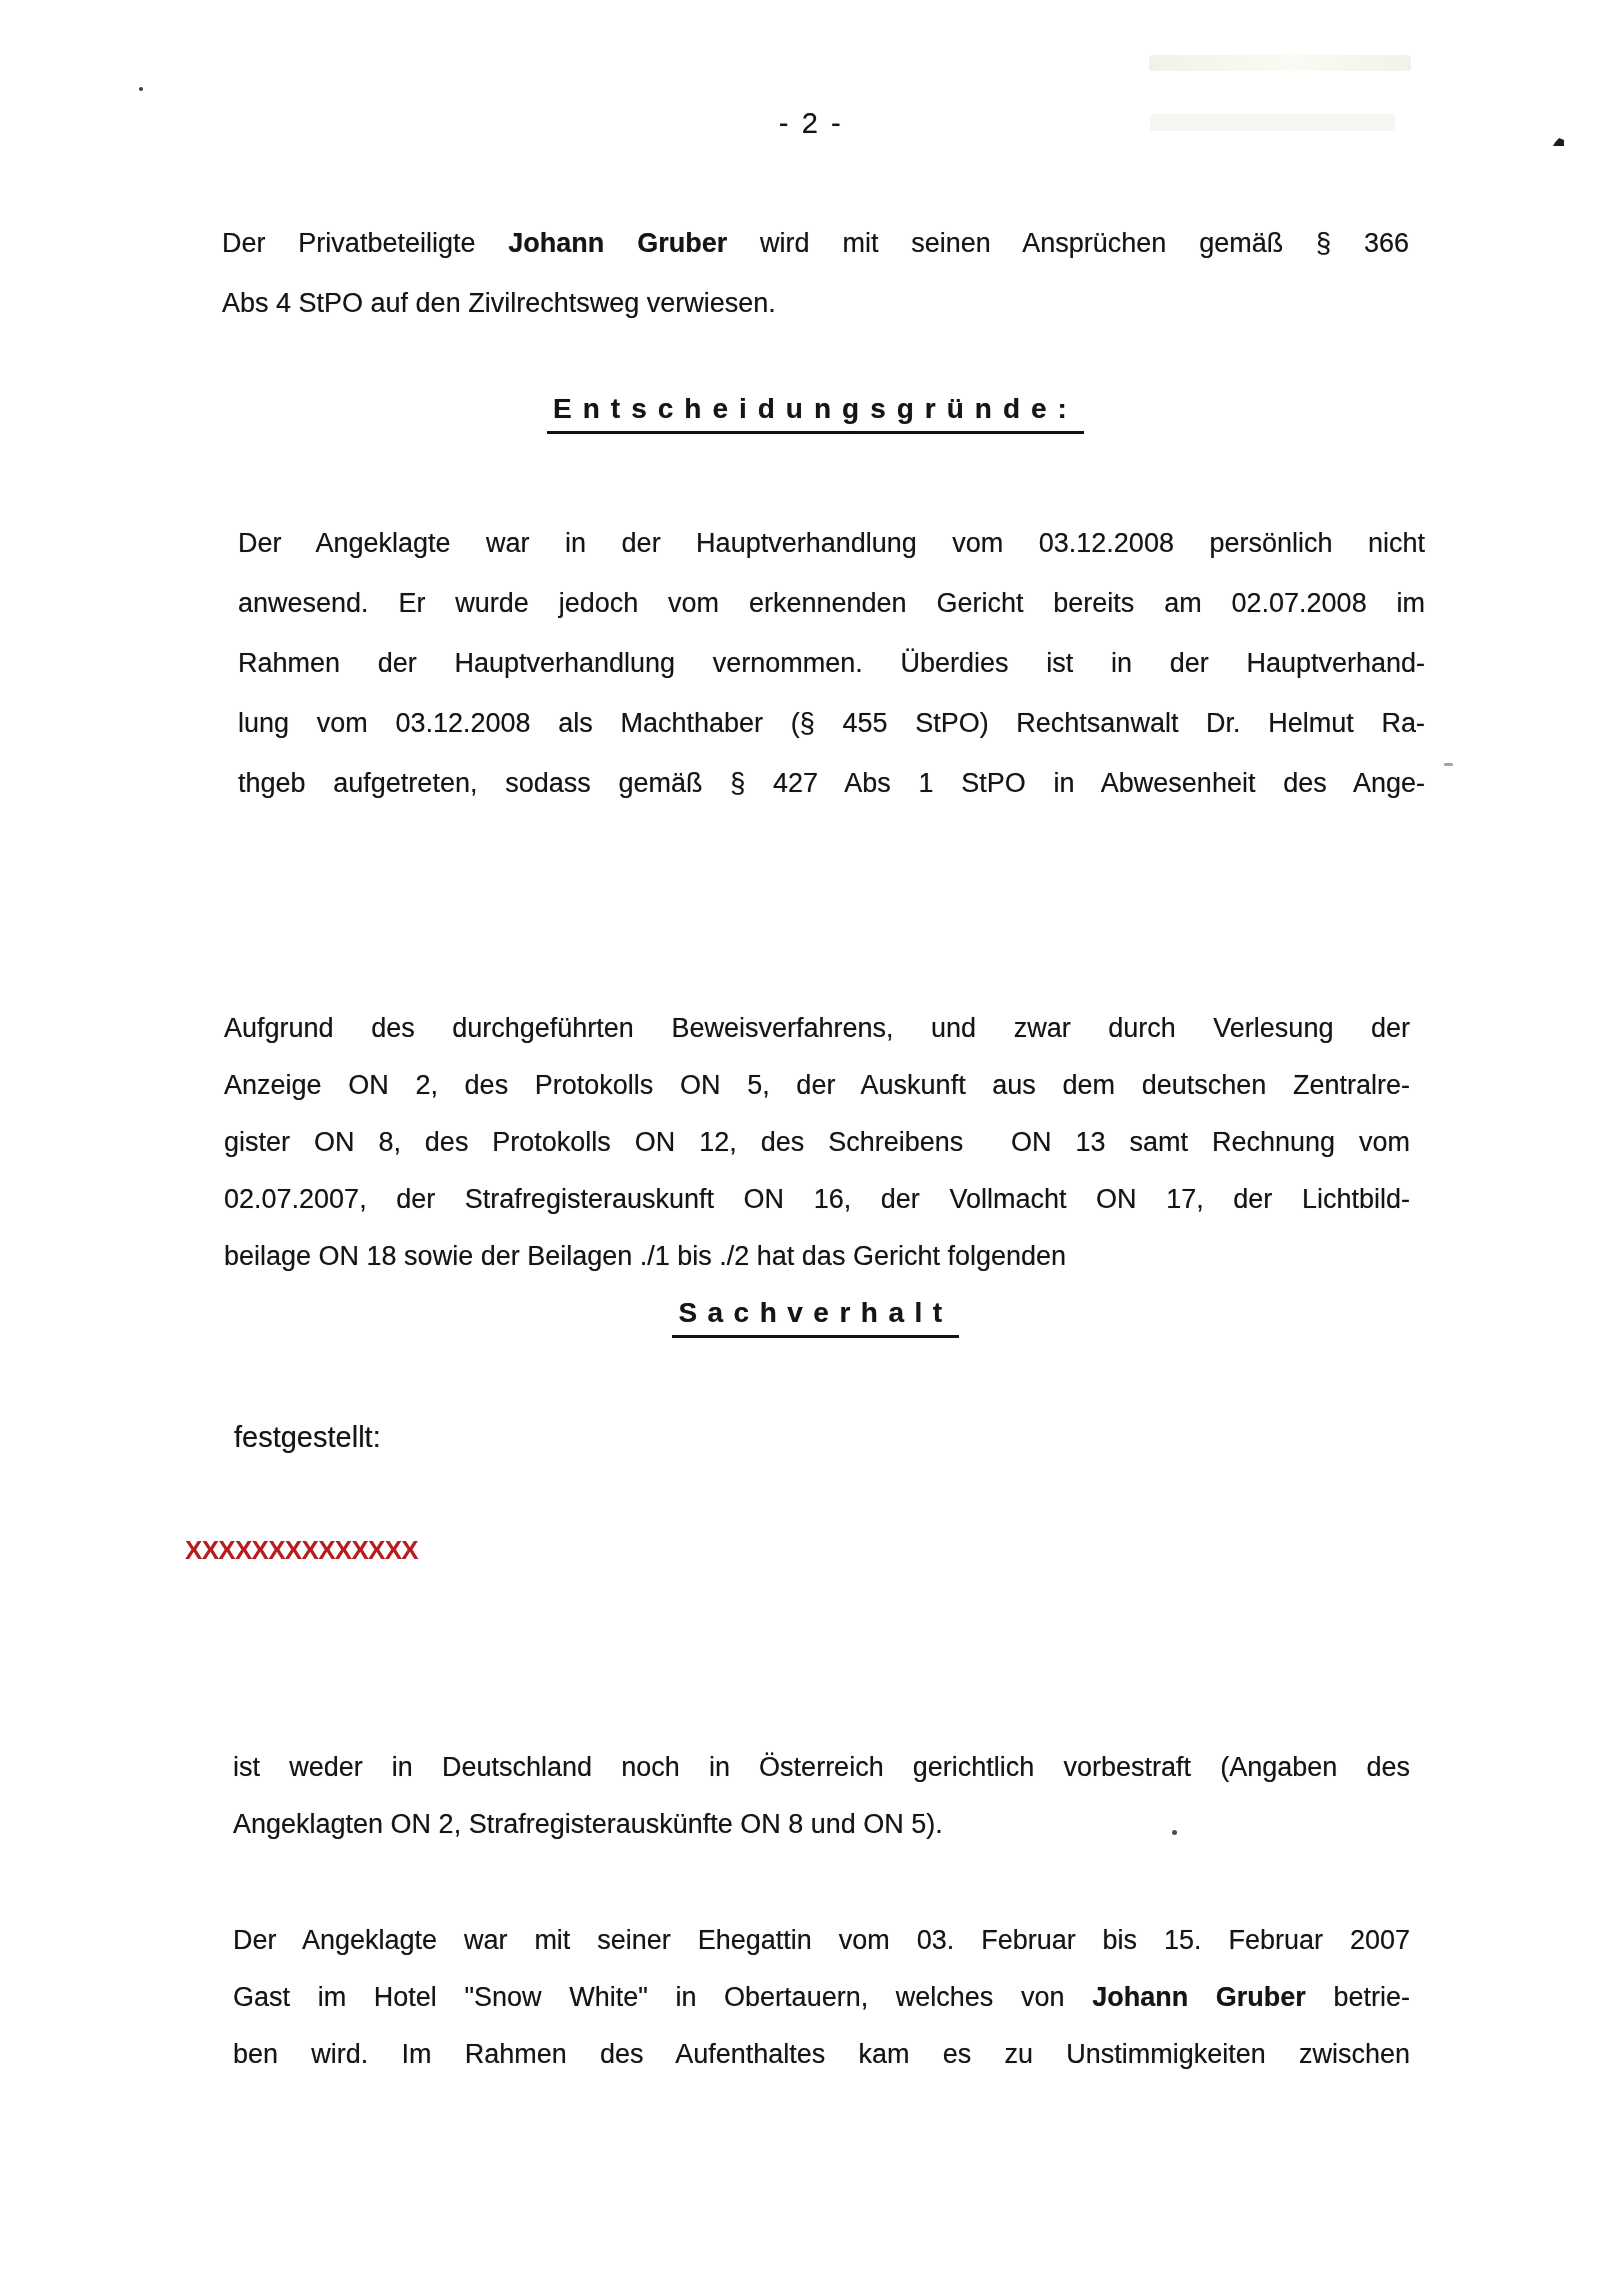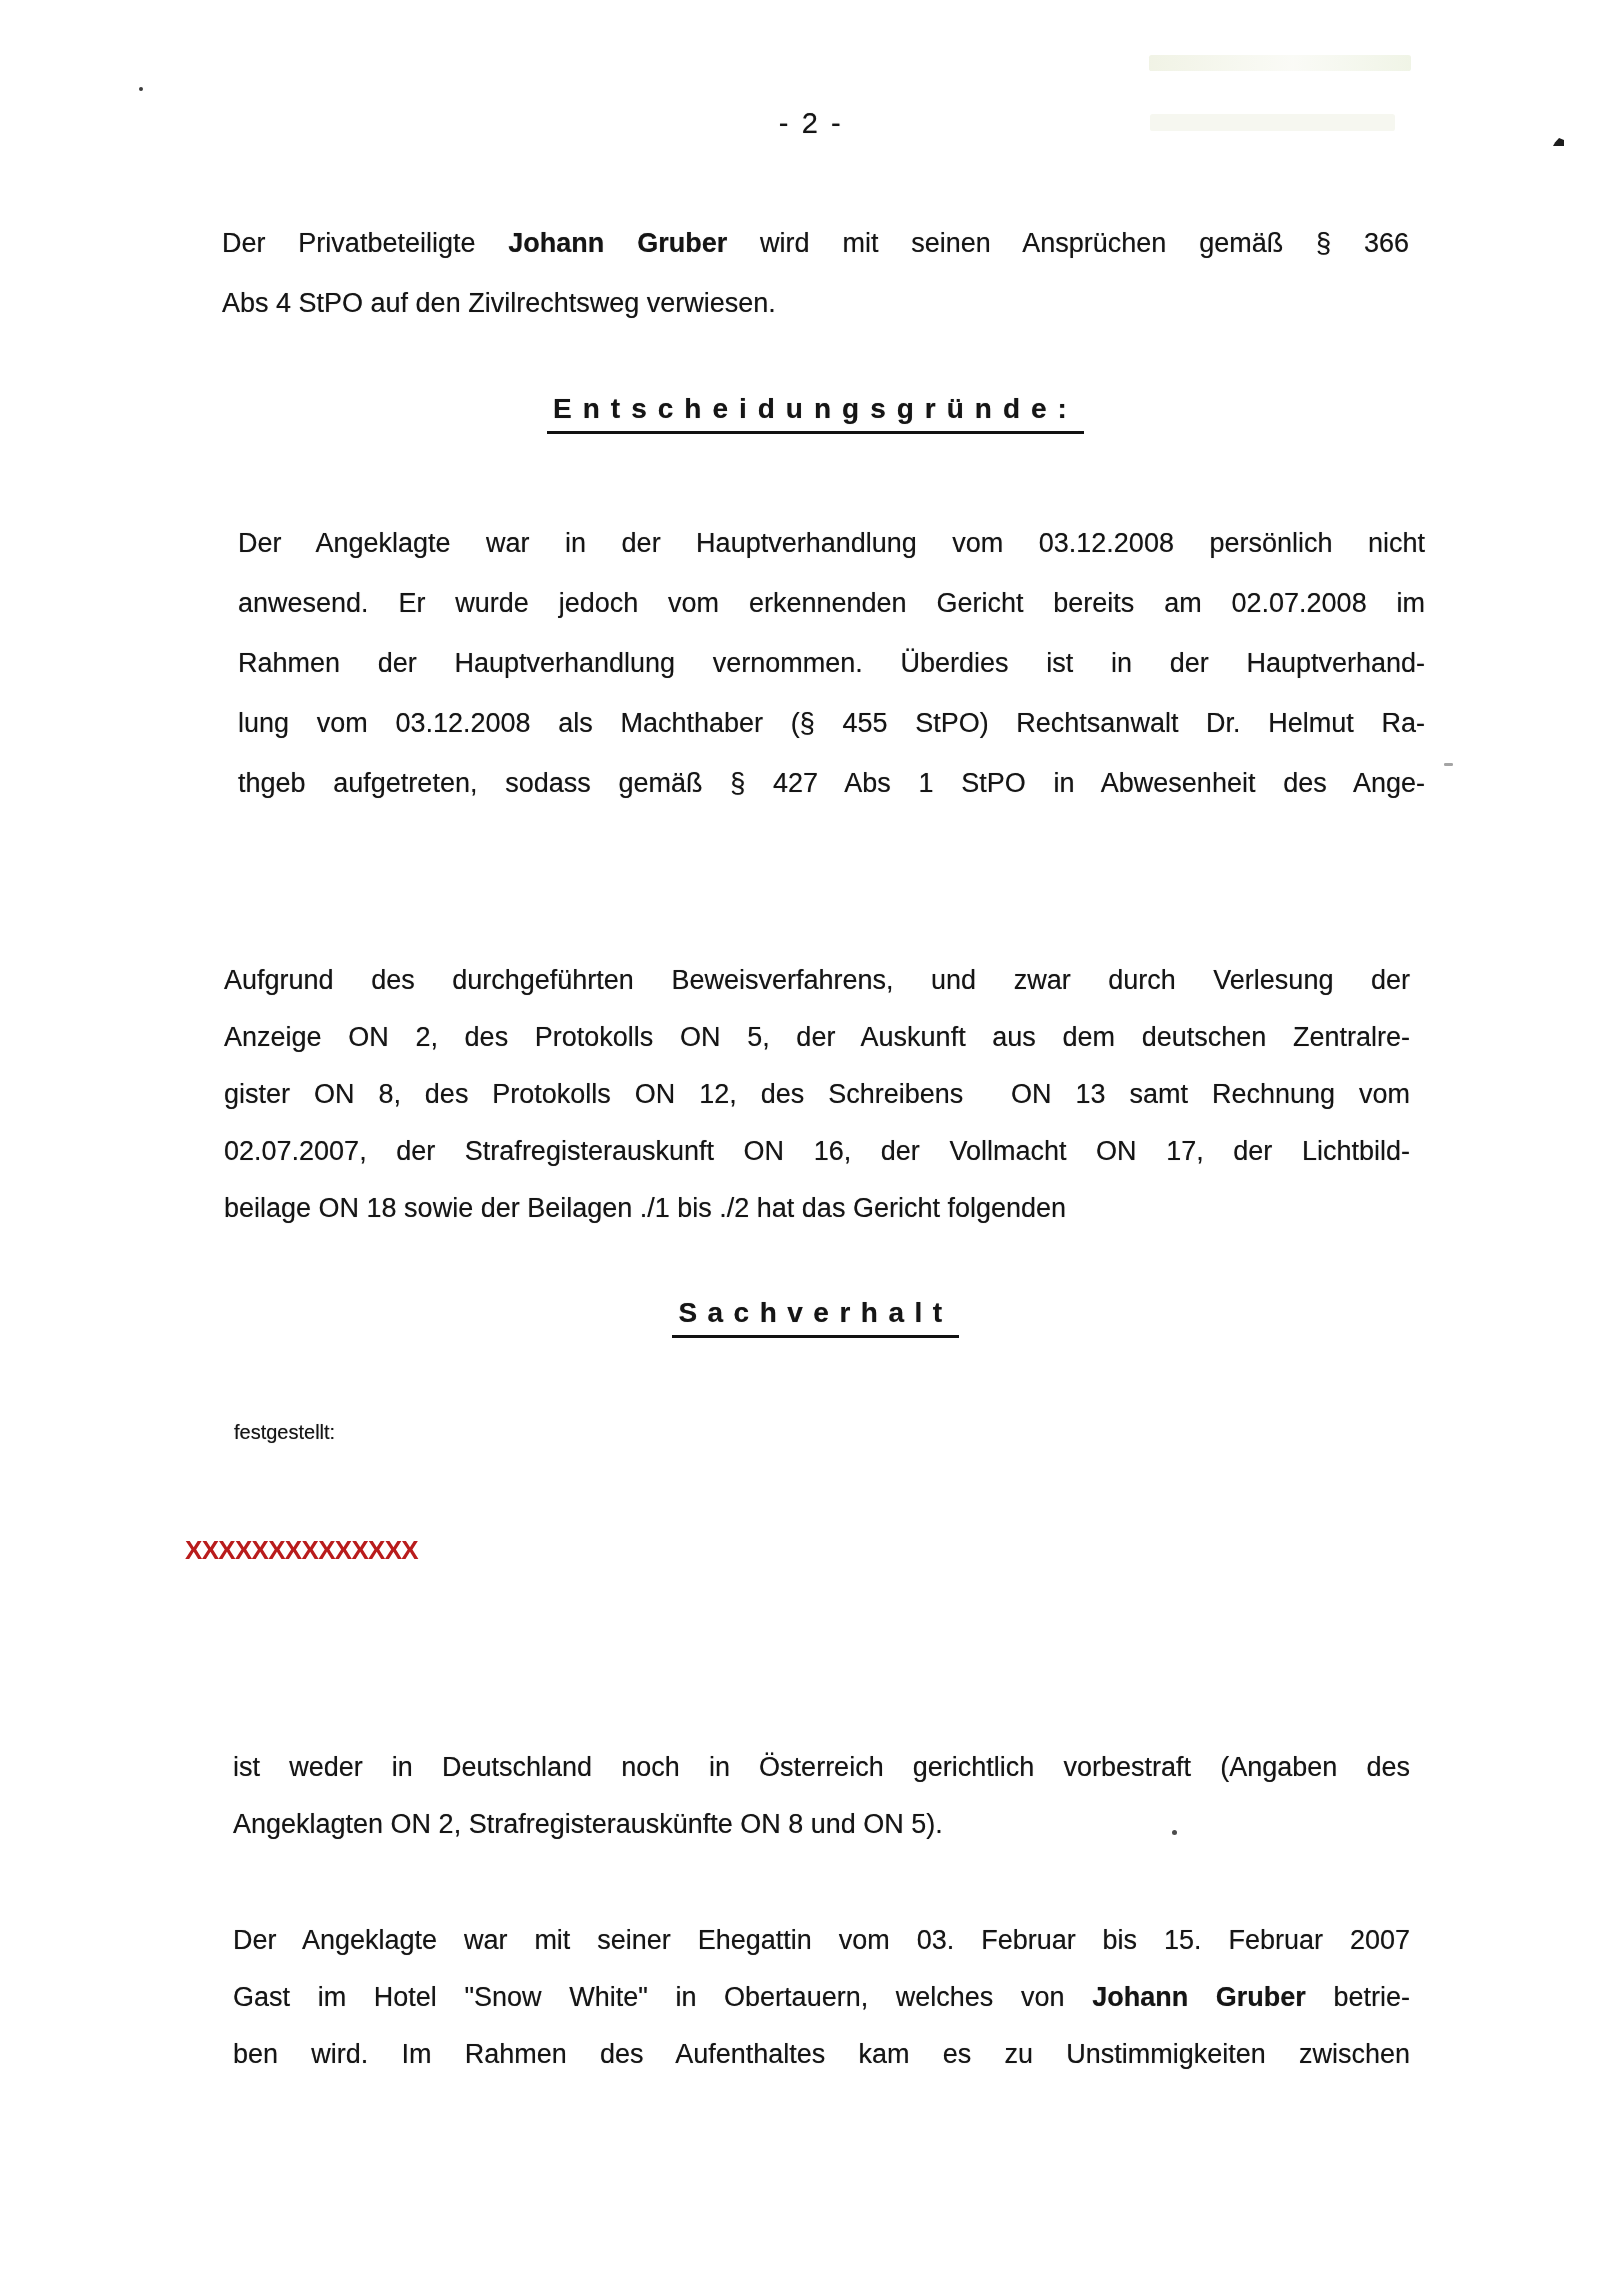--- a/index.html
+++ b/index.html
@@ -9,21 +9,21 @@
     background:#ffffff;
     font-family:"Liberation Sans","DejaVu Sans",sans-serif;
     color:#151515;
     overflow:hidden;
     text-shadow:0 0 0.7px rgba(20,20,20,.55); 
   }
   
   .para{position:absolute;font-size:27px;}
   .p1{left:222px;top:213px;width:1187px;}
   .p2{left:222px;top:513px;width:1187px;margin-left:16px;}
-  .p3{left:224px;top:952px;width:1186px;}
+  .p3{left:224px;top:1000px;width:1186px;}
   .p4{left:233px;top:1739px;width:1177px;}
   .p5{left:233px;top:1912px;width:1177px;}
   .p1 .line,.p2 .line{line-height:60px;}
   .p3 .line,.p4 .line,.p5 .line{line-height:57px;}
   .just{text-align:justify;text-align-last:justify;}
   .left{text-align:left;text-align-last:left;}
   .bold{font-weight:700;}
 
   .pagenum{
     position:absolute;left:0;top:107px;width:1622px;
@@ -33,21 +33,21 @@
   .heading-wrap{position:absolute;left:222px;width:1187px;text-align:center;}
   .hw1{top:395px;}
   .hw2{top:1299px;}
   .heading{
     display:inline-block;font-weight:700;font-size:28px;line-height:1;
     border-bottom:3.9px solid #121212;padding:0 6.5px 7.9px 6.5px;
   }
   .h1{letter-spacing:11px;}
   .h2{letter-spacing:10.5px;}
 
-  .fest{position:absolute;left:234px;top:1421px;font-size:20px;}
+  .fest{position:absolute;left:234px;top:1421px;font-size:29px;}
 
   .redaction{
     position:absolute;left:185px;top:1535px;
     font-size:26px;font-weight:700;letter-spacing:-0.7px;
     text-shadow:none;
   }
 
   
   .artifact{position:absolute;}
   .dot-top-left{left:139px;top:87px;width:3.9px;height:3.9px;background:#3c3c3c;border-radius:50%;}

